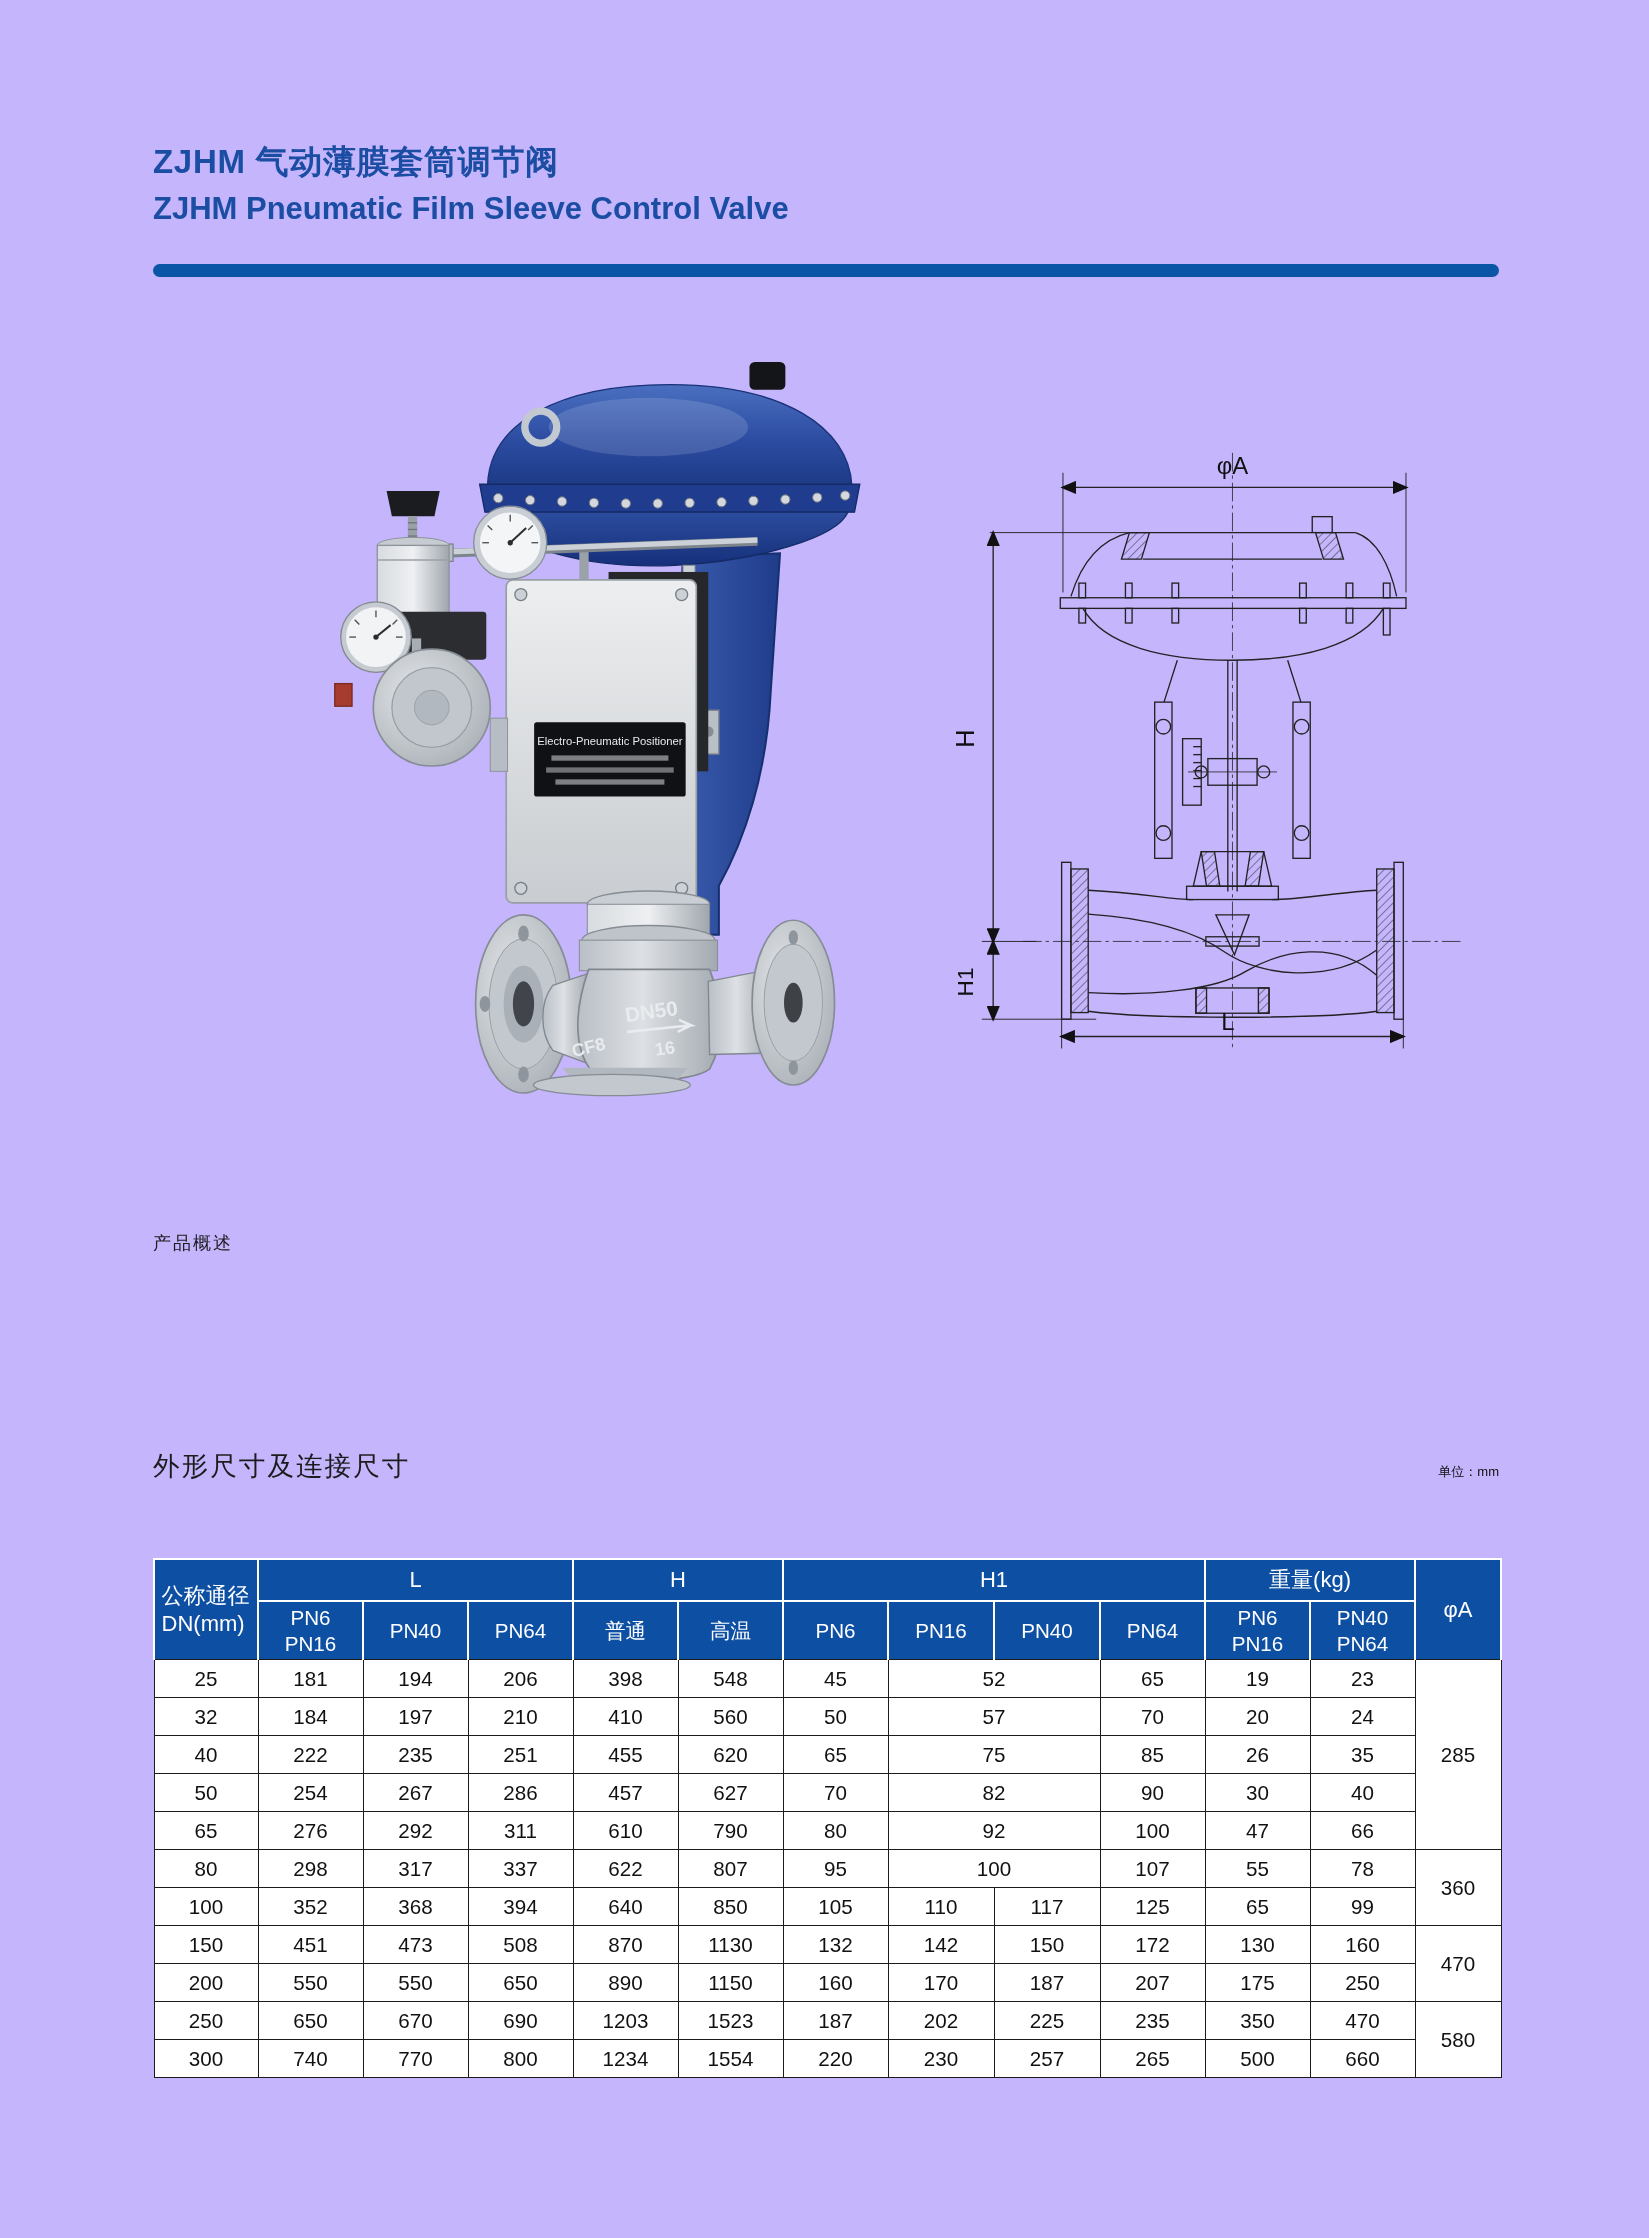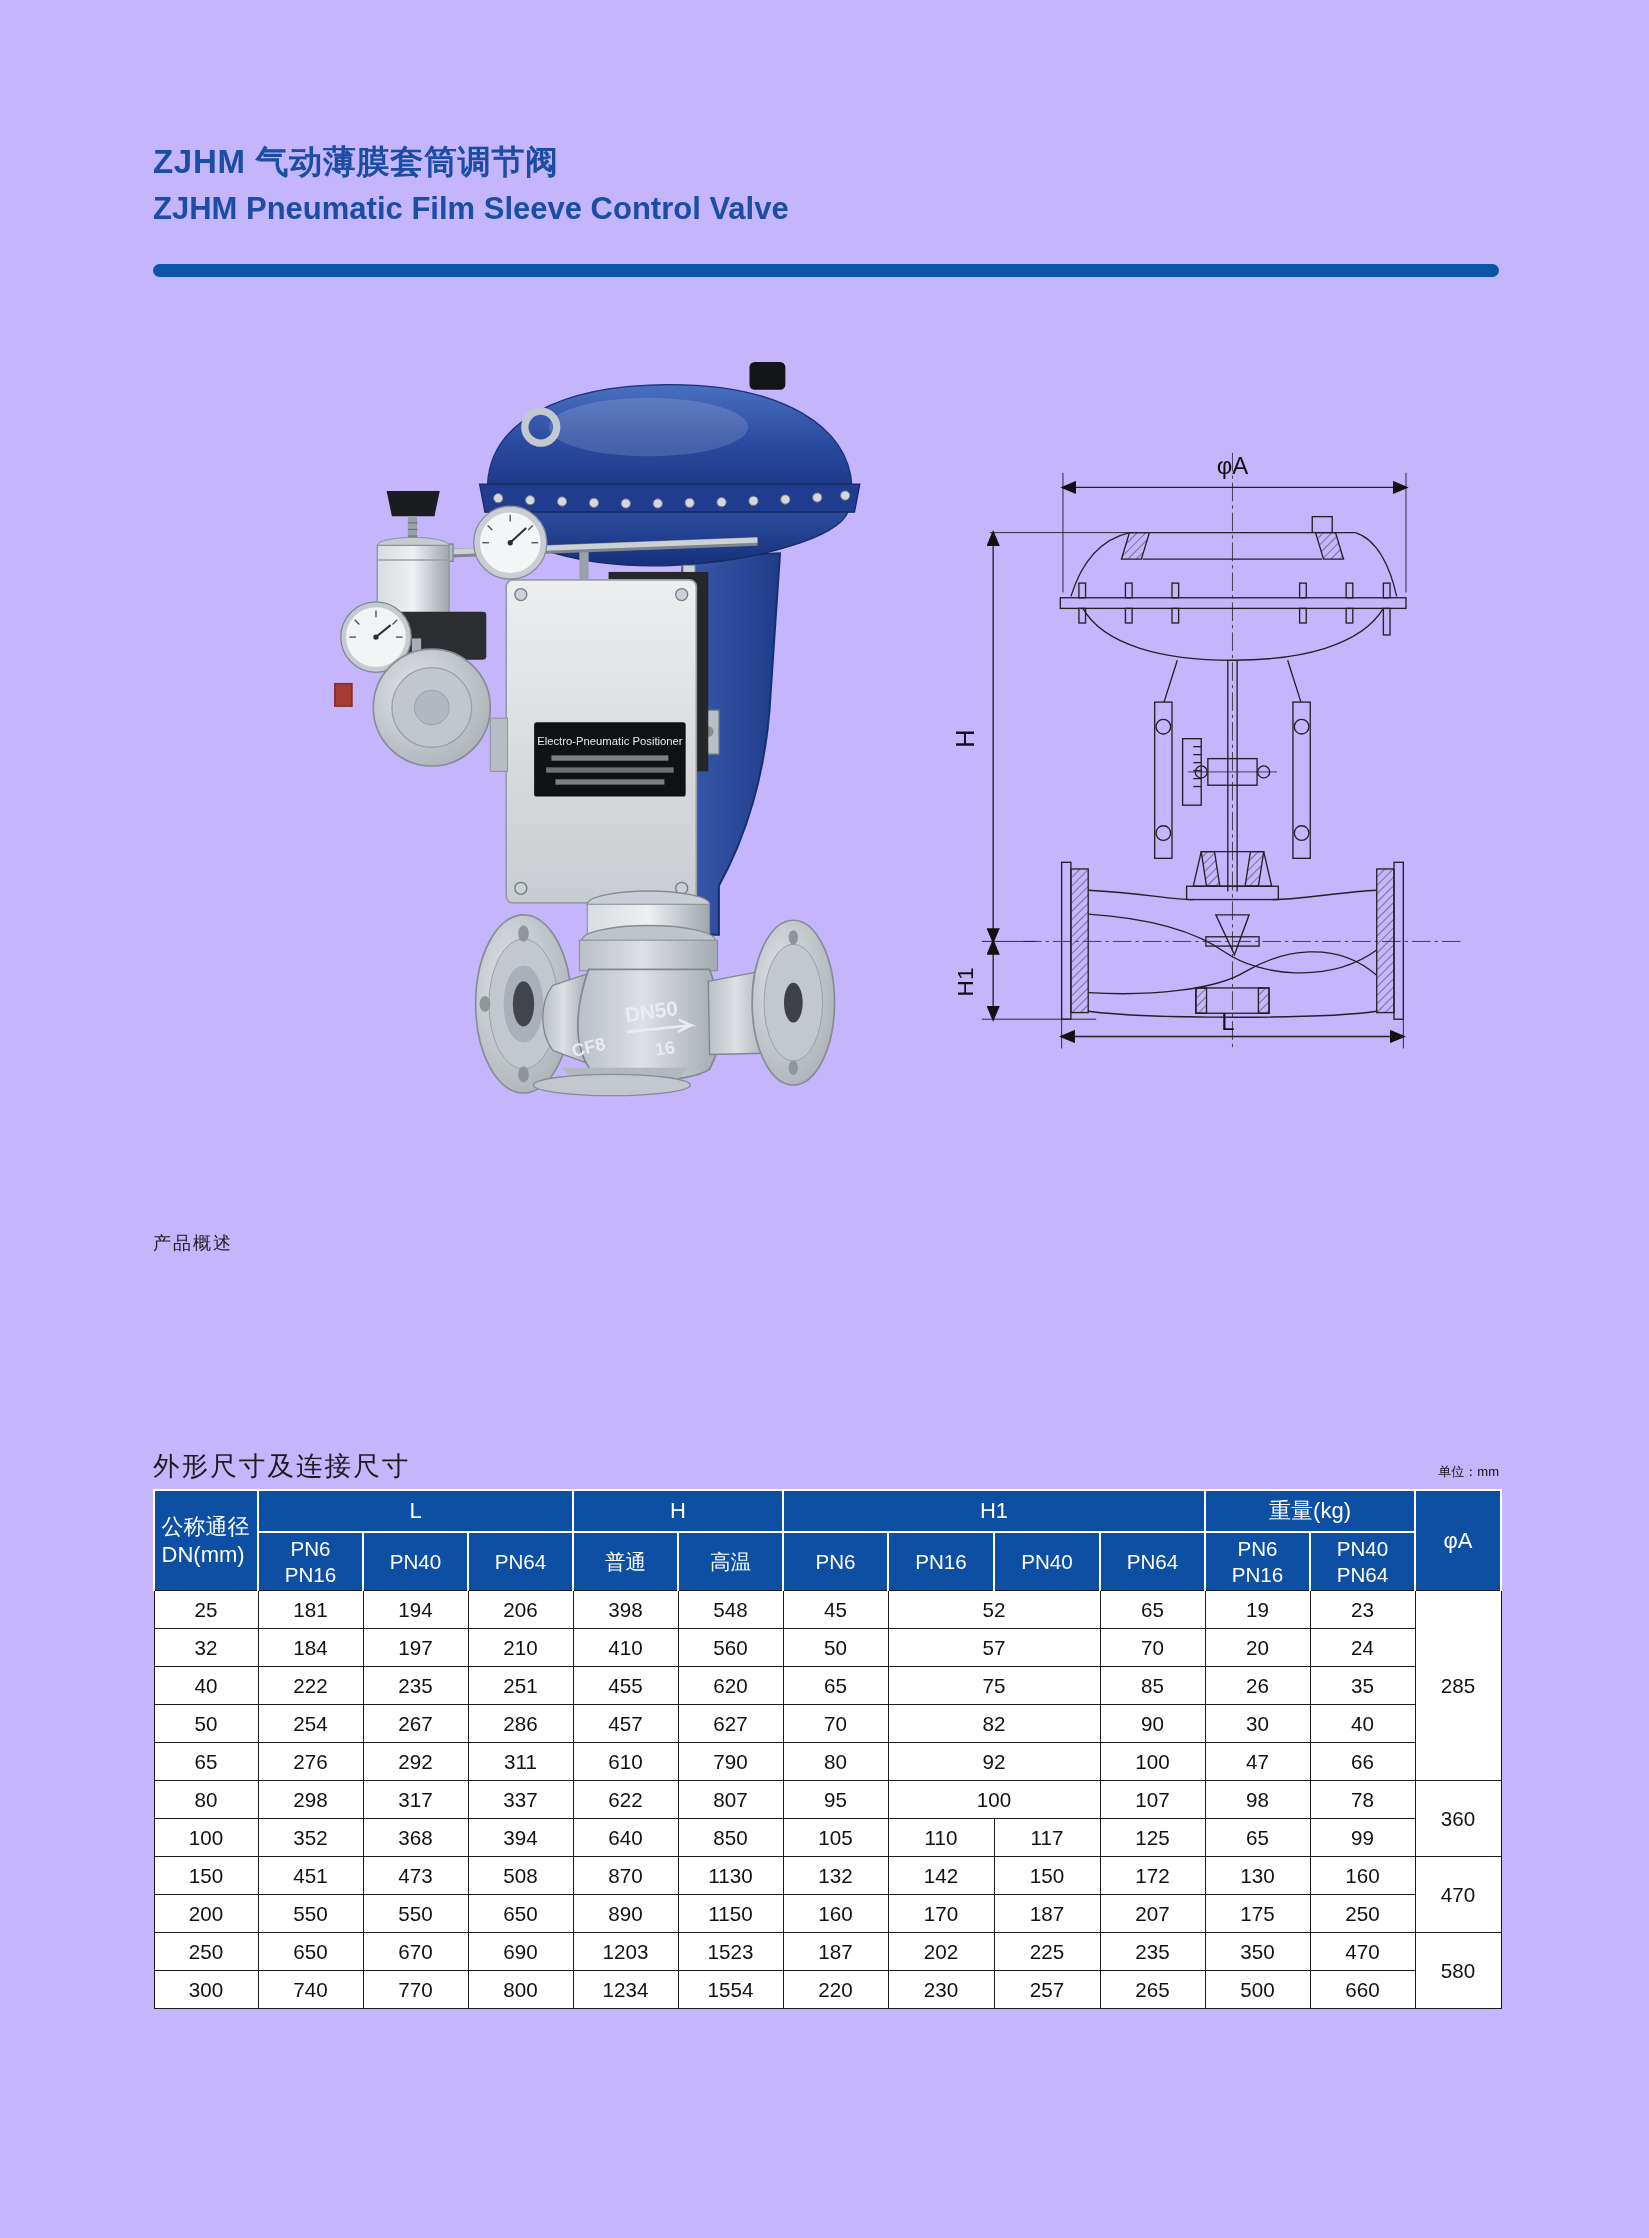--- a/index.html
+++ b/index.html
@@ -22,21 +22,21 @@
   .overview-heading{top:1231px;}
   .overview-body{position:absolute;left:153px;top:1279px;width:1346px;
                  font-size:20.6px;line-height:41px;text-align:justify;text-indent:2em;color:#111;}
 
   
   .dims-head-row{position:absolute;left:153px;top:1448px;width:1346px;
                  display:flex;justify-content:space-between;align-items:flex-end;}
   .dims-heading{font-size:26.6px;color:#1c1c1c;letter-spacing:2px;}
   .unit-label{font-size:13px;color:#111;padding-bottom:2.7px;}
 
-  table.dims{position:absolute;left:153px;top:1489px;width:1348px;
+  table.dims{position:absolute;left:153px;top:1558px;width:1348px;
              border-collapse:collapse;table-layout:fixed;}
   table.dims th{background:#0D4FA3;color:#ffffff;font-weight:normal;font-size:20.6px;
                 border:2.7px solid #ffffff;border-bottom-width:0;white-space:pre-line;
                 text-align:center;vertical-align:middle;padding:0;line-height:1.25;}
   table.dims thead tr:nth-child(1) th{height:40px;font-size:22px;}
   table.dims thead tr:nth-child(2) th{height:57px;}
   table.dims th.al{text-align:left;padding-left:6.6px;}
   table.dims td{border:1.3px solid #1b1b1b;text-align:center;vertical-align:middle;
                 font-size:20.6px;color:#111;height:37px;padding:0;background:#fff;}
 
@@ -462,21 +462,21 @@
         <tr>
           <td>80</td>
           <td>298</td>
           <td>317</td>
           <td>337</td>
           <td>622</td>
           <td>807</td>
           <td>95</td>
           <td colspan="2">100</td>
           <td>107</td>
-          <td>98</td>
+          <td>55</td>
           <td>78</td>
           <td rowspan="2">360</td>
         </tr>
         <tr>
           <td>100</td>
           <td>352</td>
           <td>368</td>
           <td>394</td>
           <td>640</td>
           <td>850</td>

